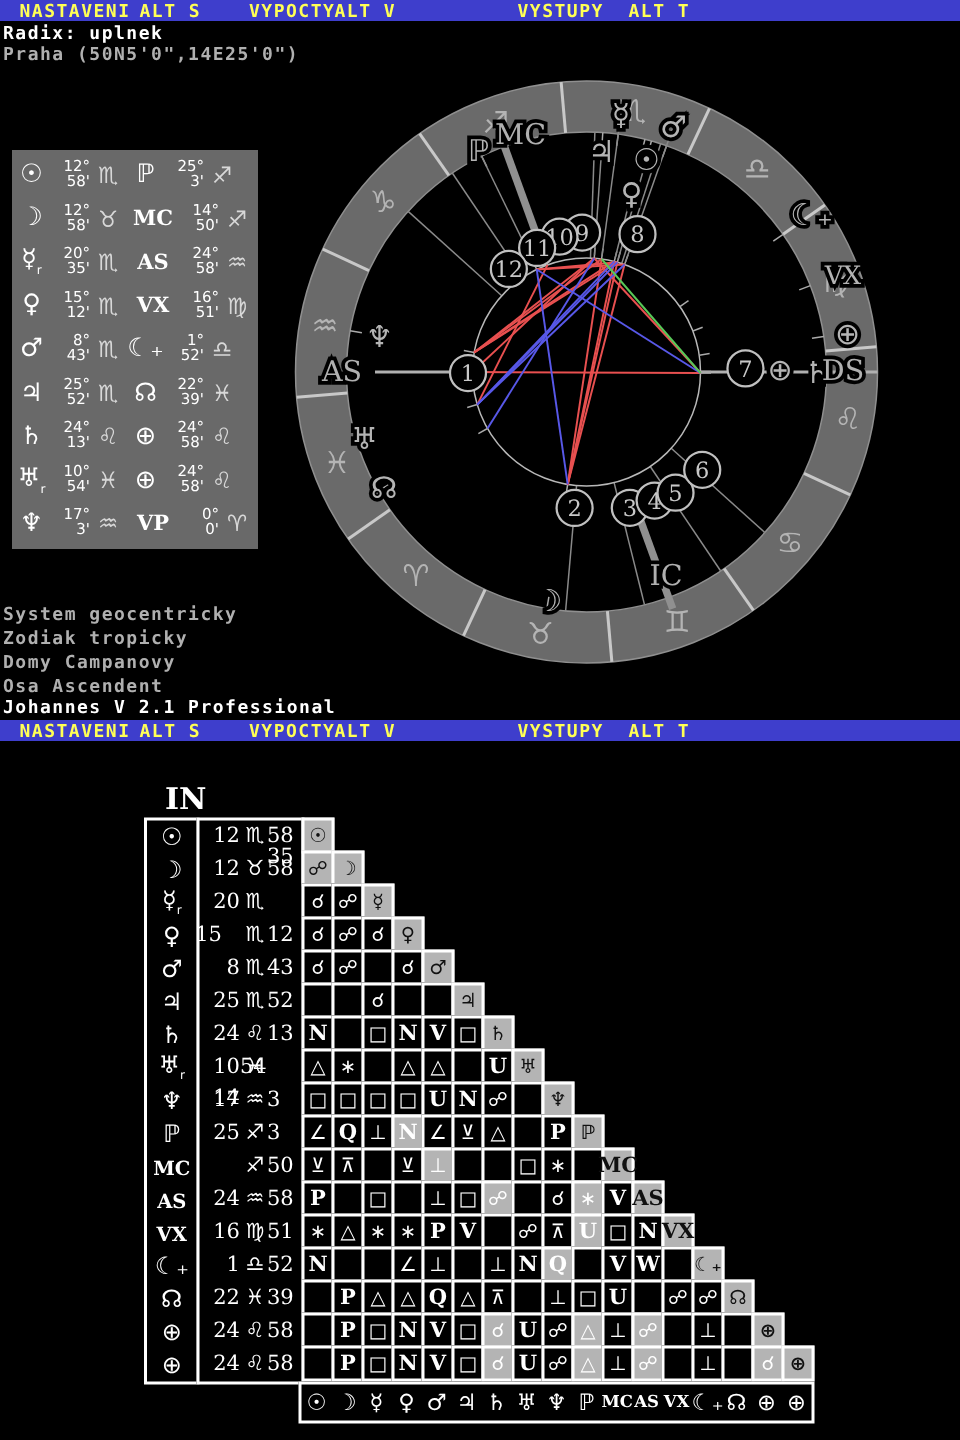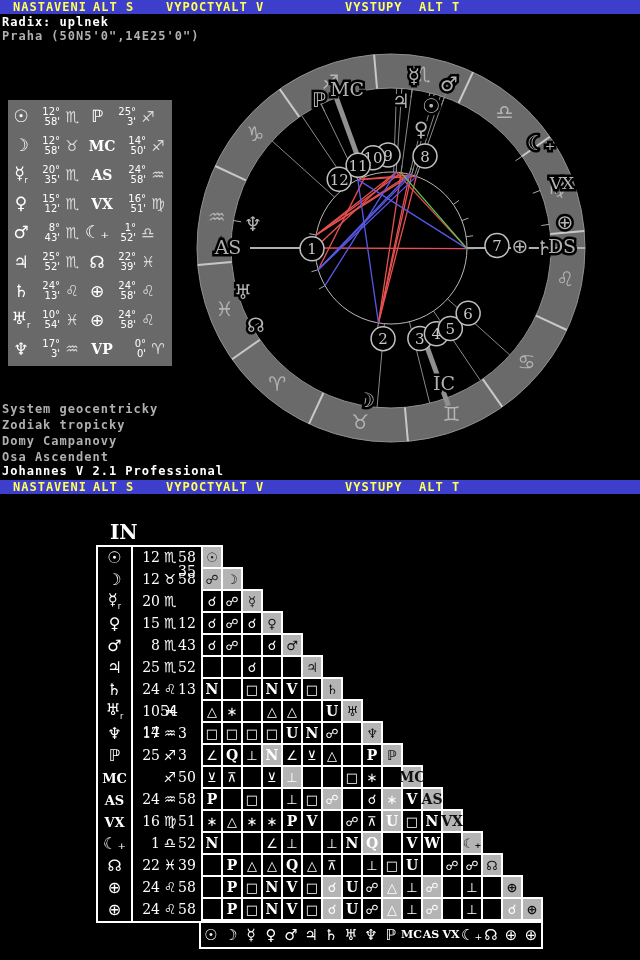--- a/index.html
+++ b/index.html
@@ -327,21 +327,21 @@
       </div>
       <div class="cell" style="left: 221px; top: 589px;">
         <span class="sym">☍</span>
       </div>
       <div class="cell shade dark" style="left: 241px; top: 589px;">
         <span class="sym">☿</span>
       </div>
       <div class="grow" style="left: 98px; top: 613px; width: 33px;">
         <div class="ggl" style="width:33px">♀</div>
       </div>
-      <div class="gdeg" style="left: 134px; top: 615px;">15</div>
+      <div class="gdeg" style="left: 122px; top: 615px;">15</div>
       <div class="gsign" style="left: 160px; top: 615px;">♏</div>
       <div class="gmin" style="left: 178px; top: 615px;">12</div>
       <div class="cell" style="left: 201px; top: 611px;">
         <span class="sym">☌</span>
       </div>
       <div class="cell" style="left: 221px; top: 611px;">
         <span class="sym">☍</span>
       </div>
       <div class="cell" style="left: 241px; top: 611px;">
         <span class="sym">☌</span>

